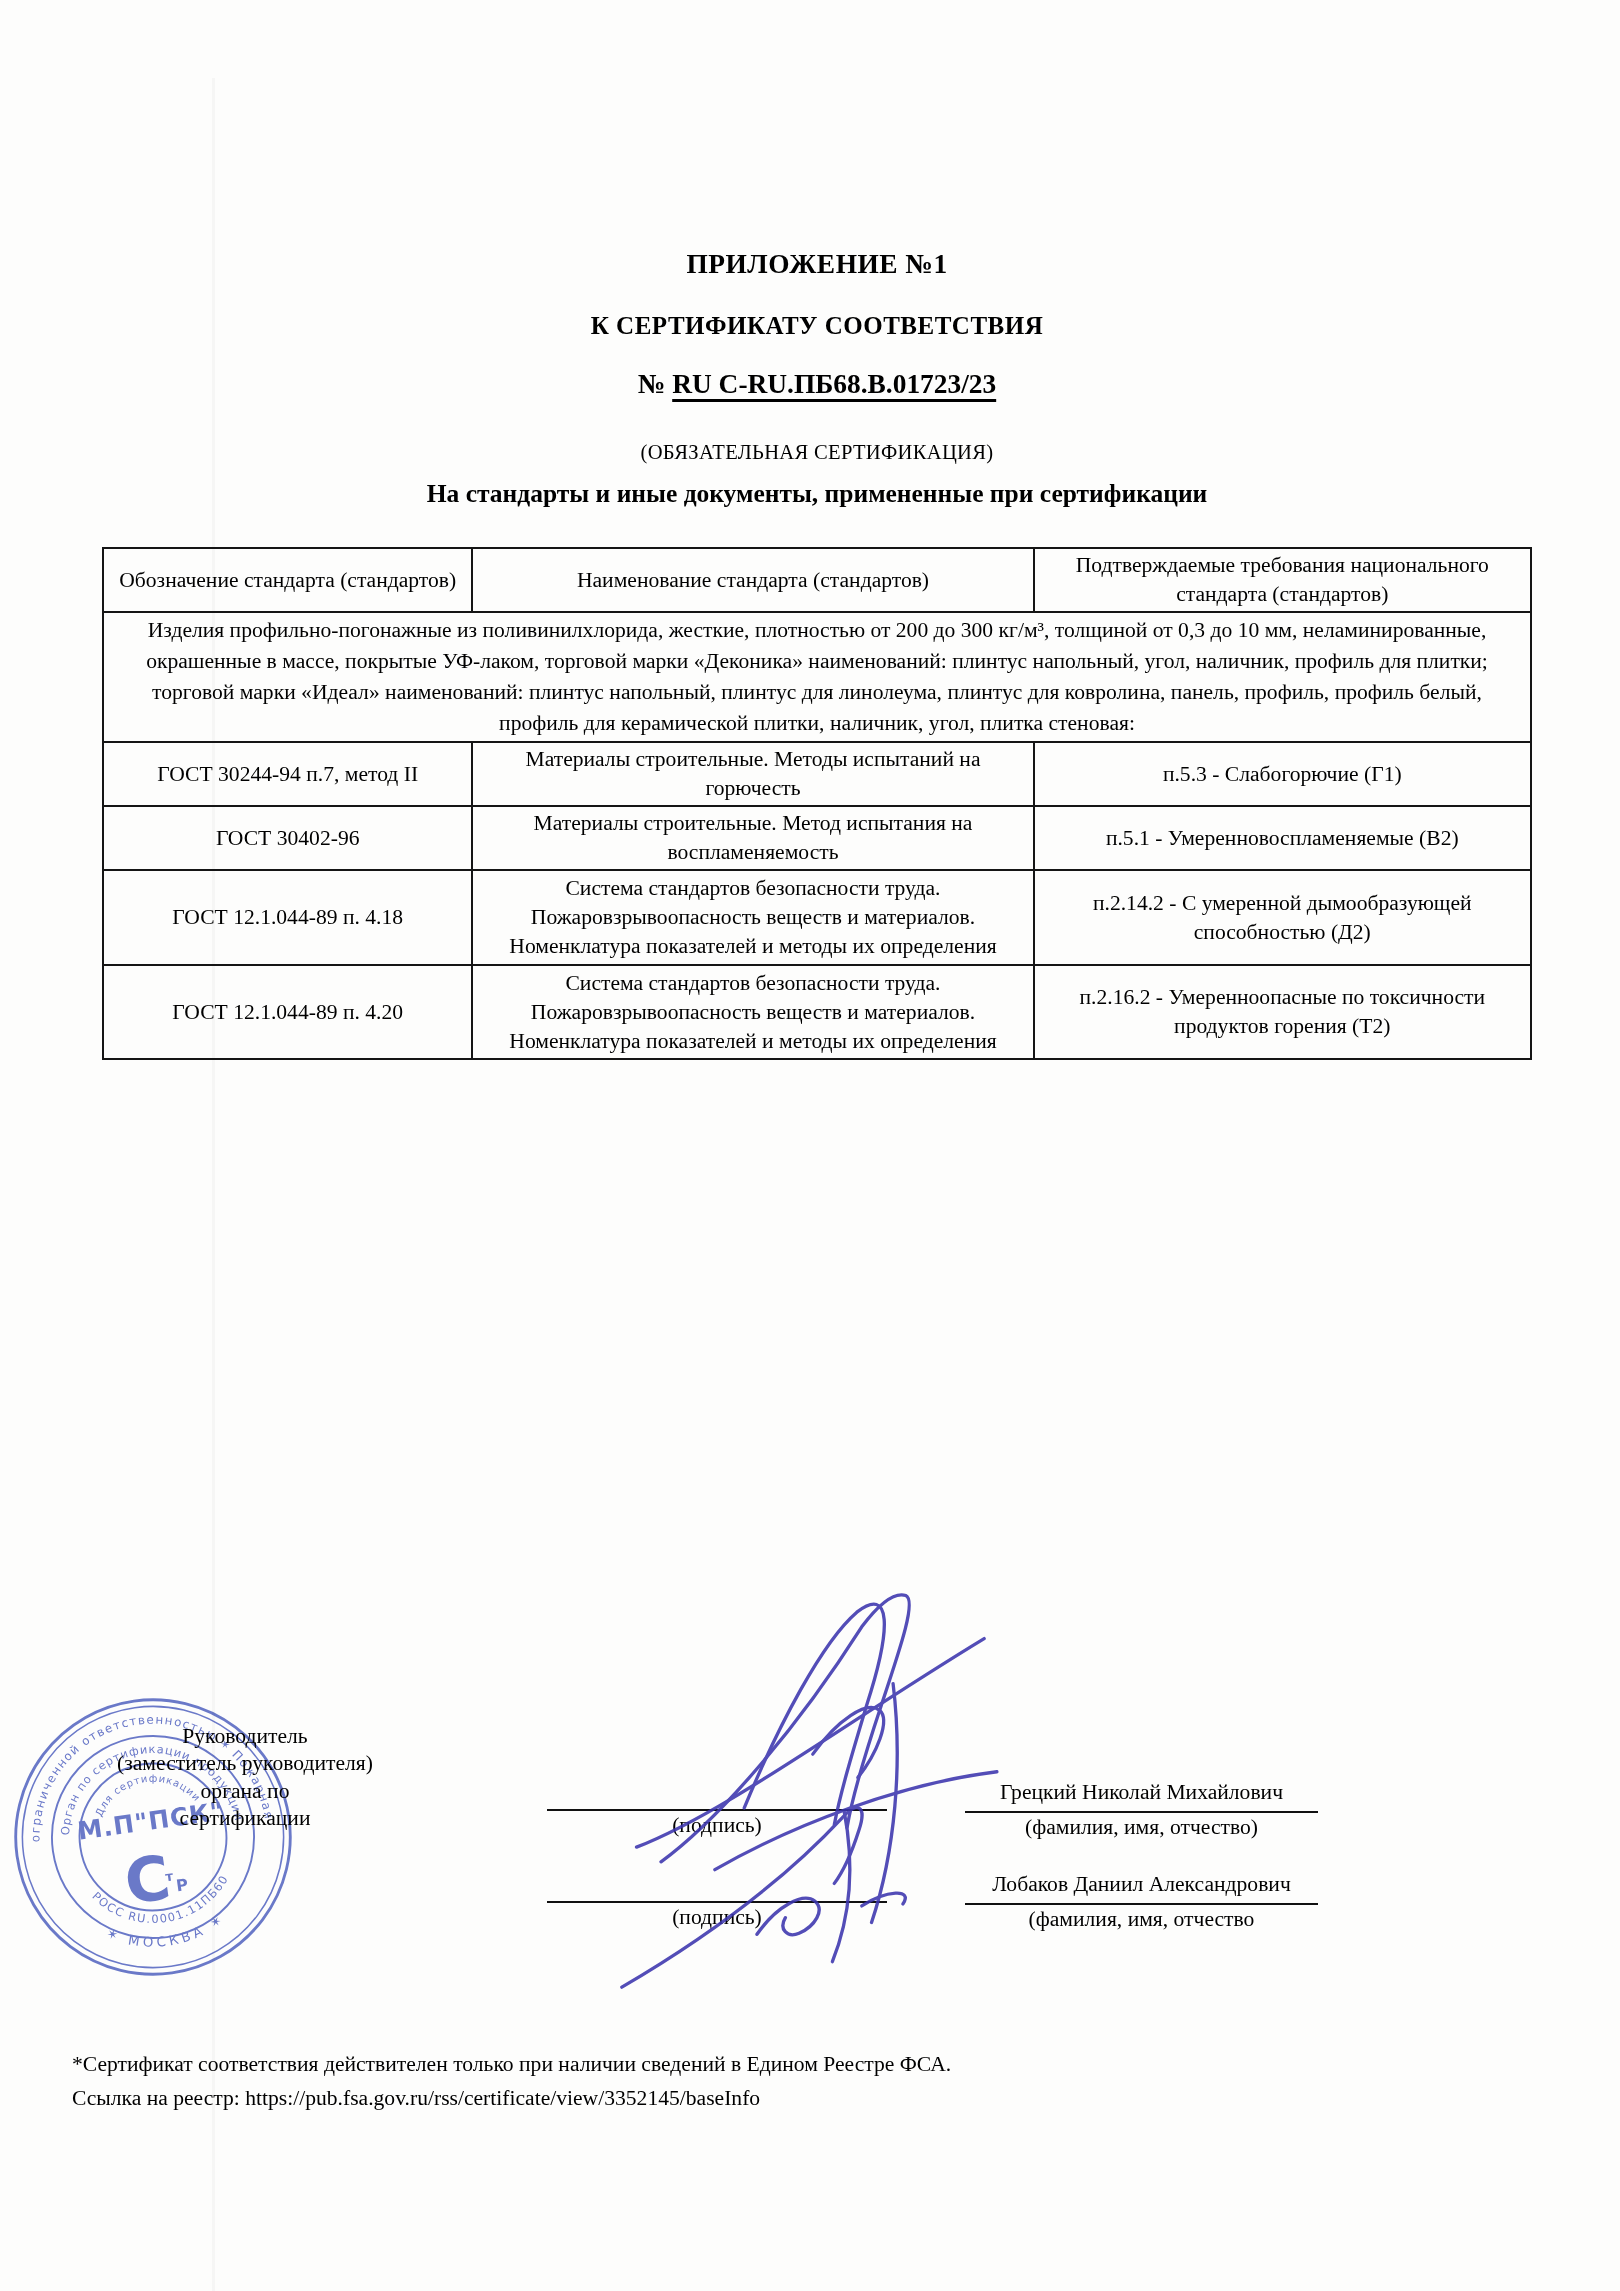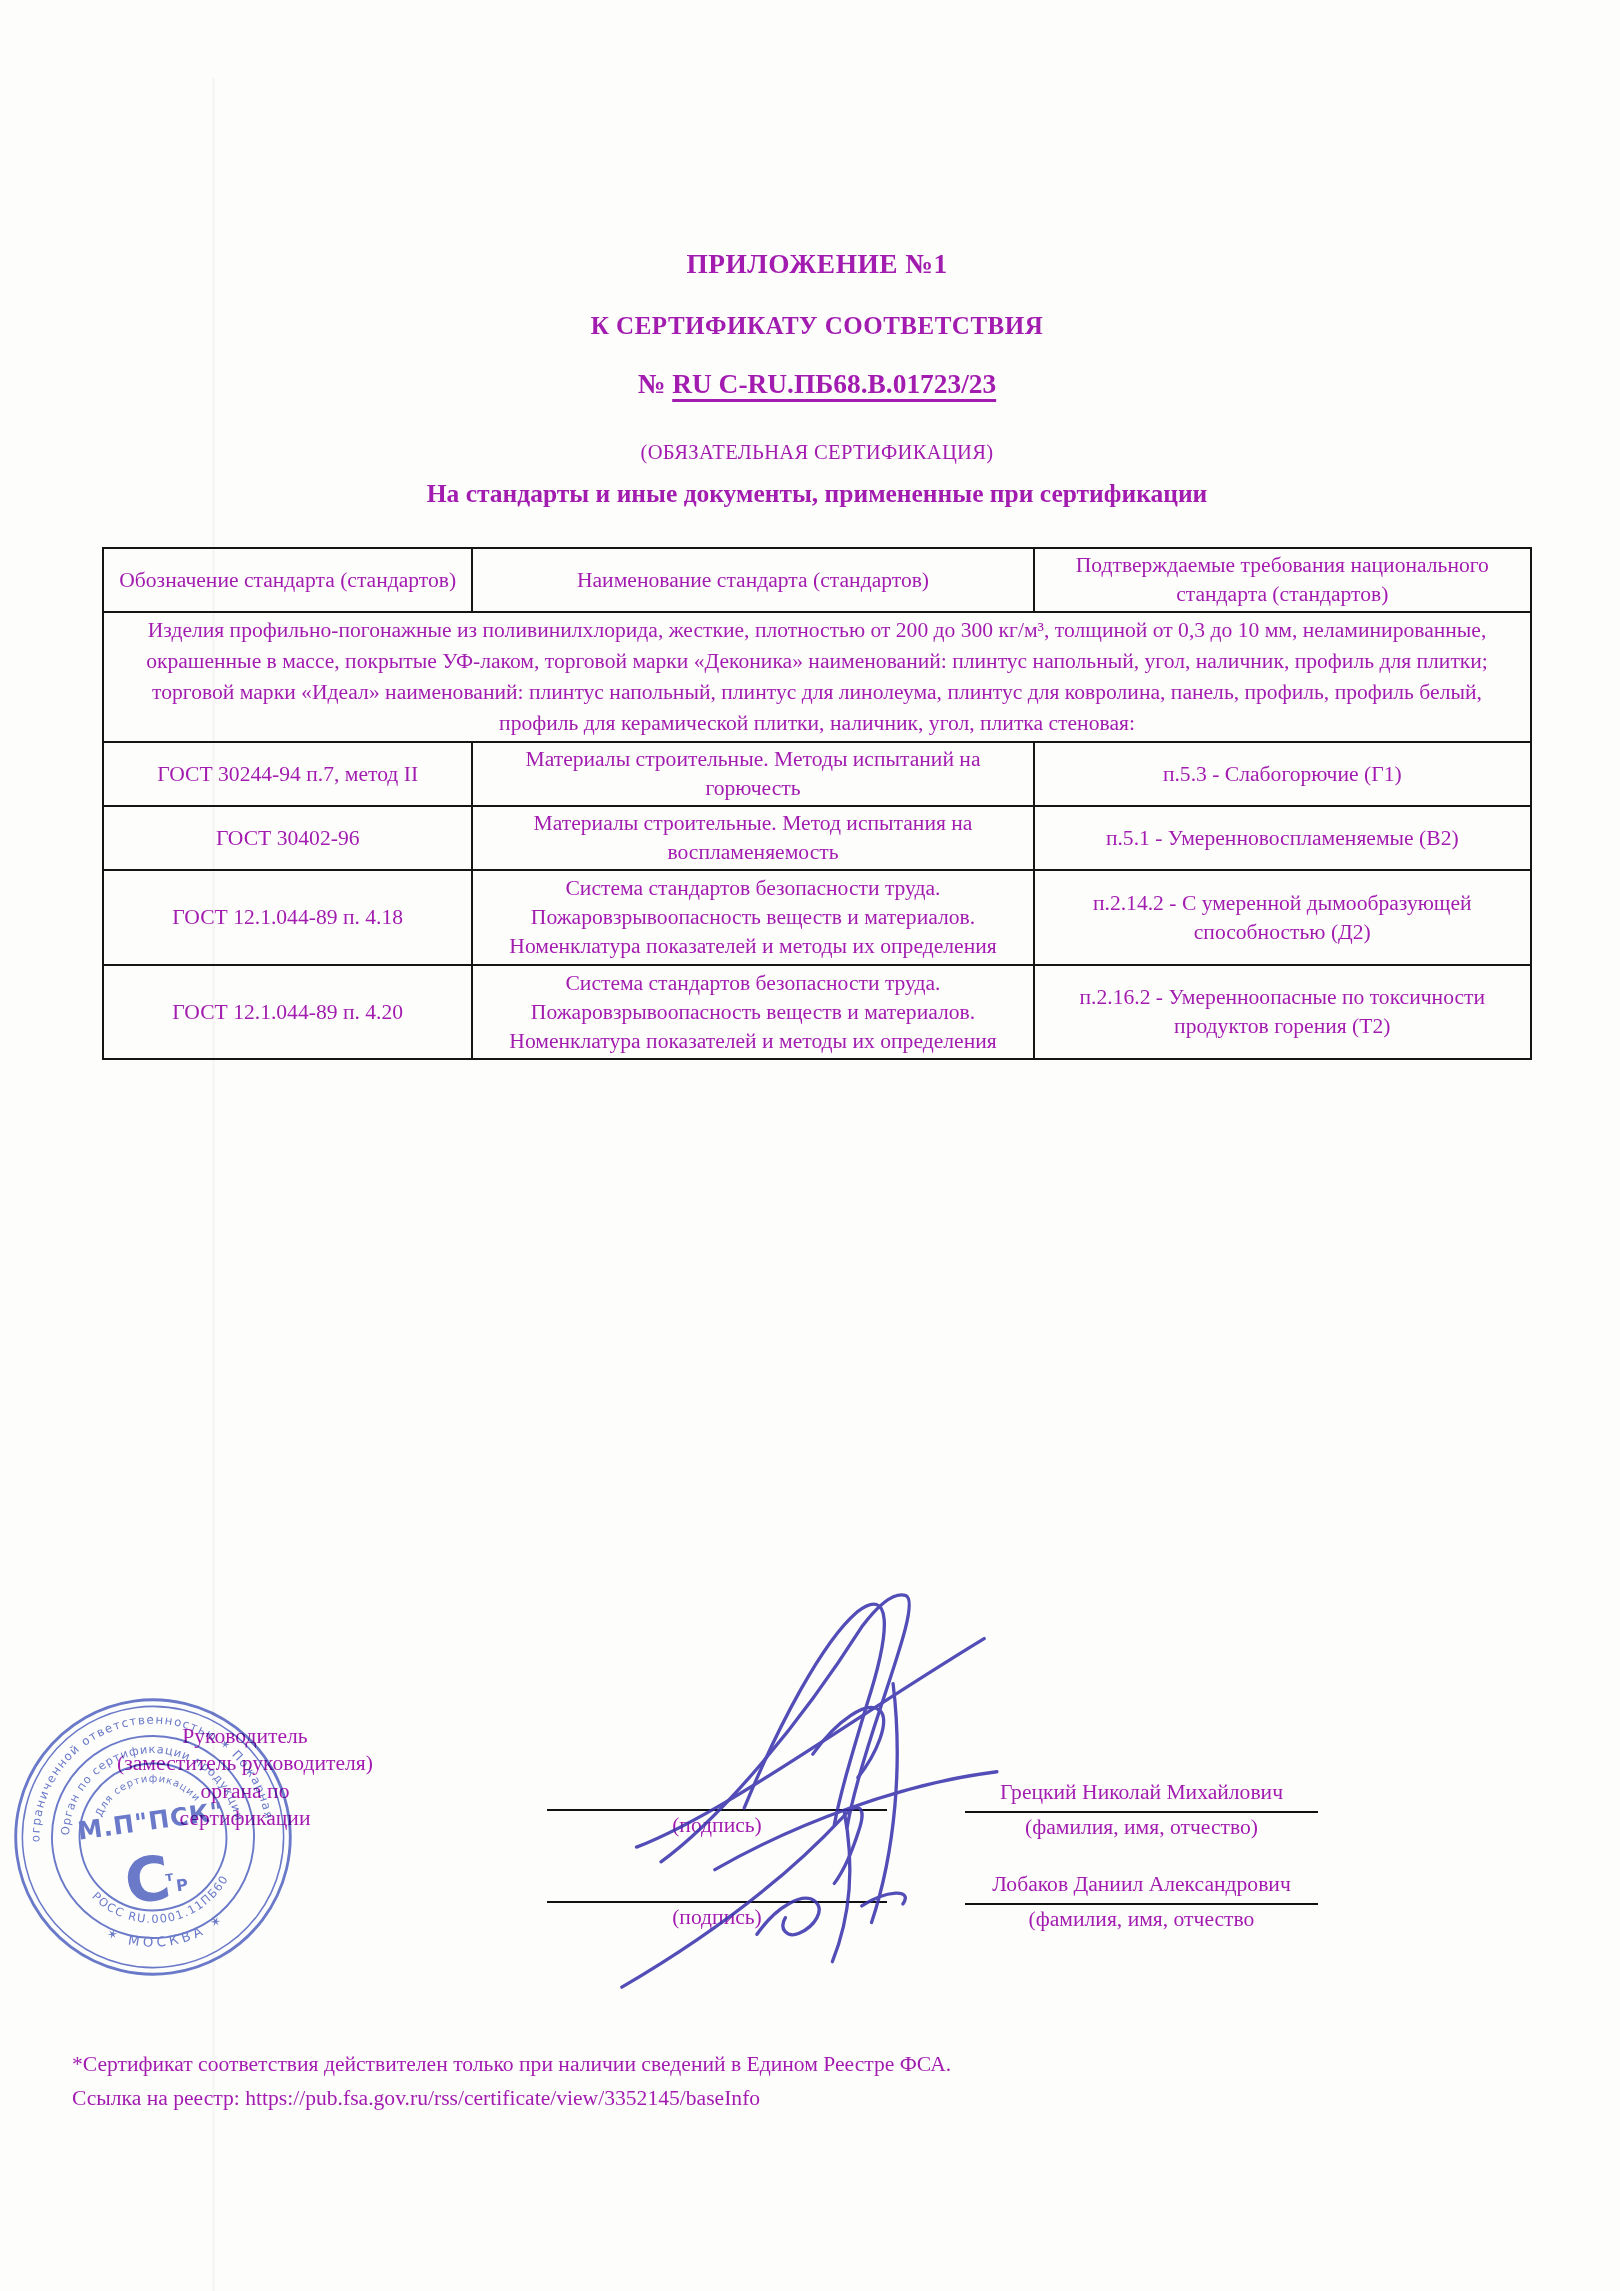--- a/index.html
+++ b/index.html
@@ -3,21 +3,21 @@
 <meta charset="utf-8">
 <style>
   html,body{margin:0;padding:0;background:#ffffff;}
   .page{
     position:relative;
     width:1620px;
     height:2292px;
     background:#fdfdfc;
     overflow:hidden;
     font-family:"Liberation Serif", serif;
-    color:#a21caf;
+    color:#000000;
   }
   
   .scan-streak{
     position:absolute; left:212px; top:78px; width:2.9px; height:2213px;
     background:rgba(120,120,120,0.05);
   }
   .heading{
     position:absolute; left:102px; width:1430px;
     text-align:center; white-space:nowrap;
   }

